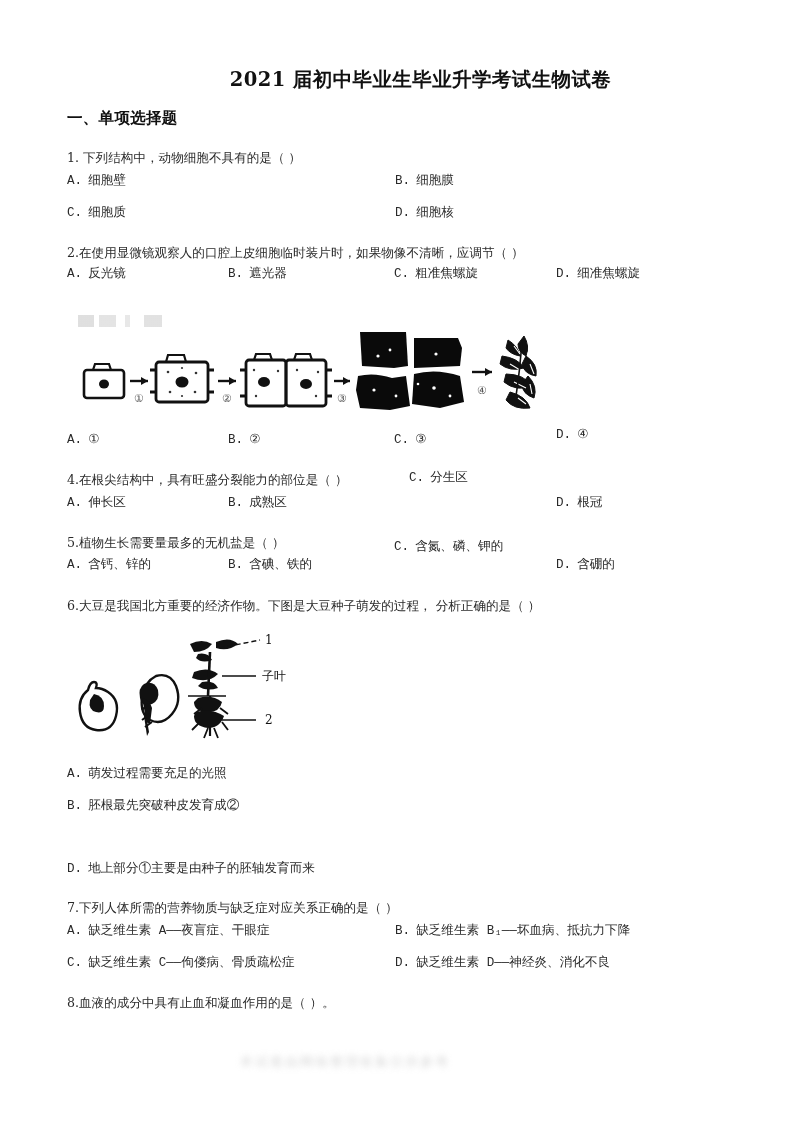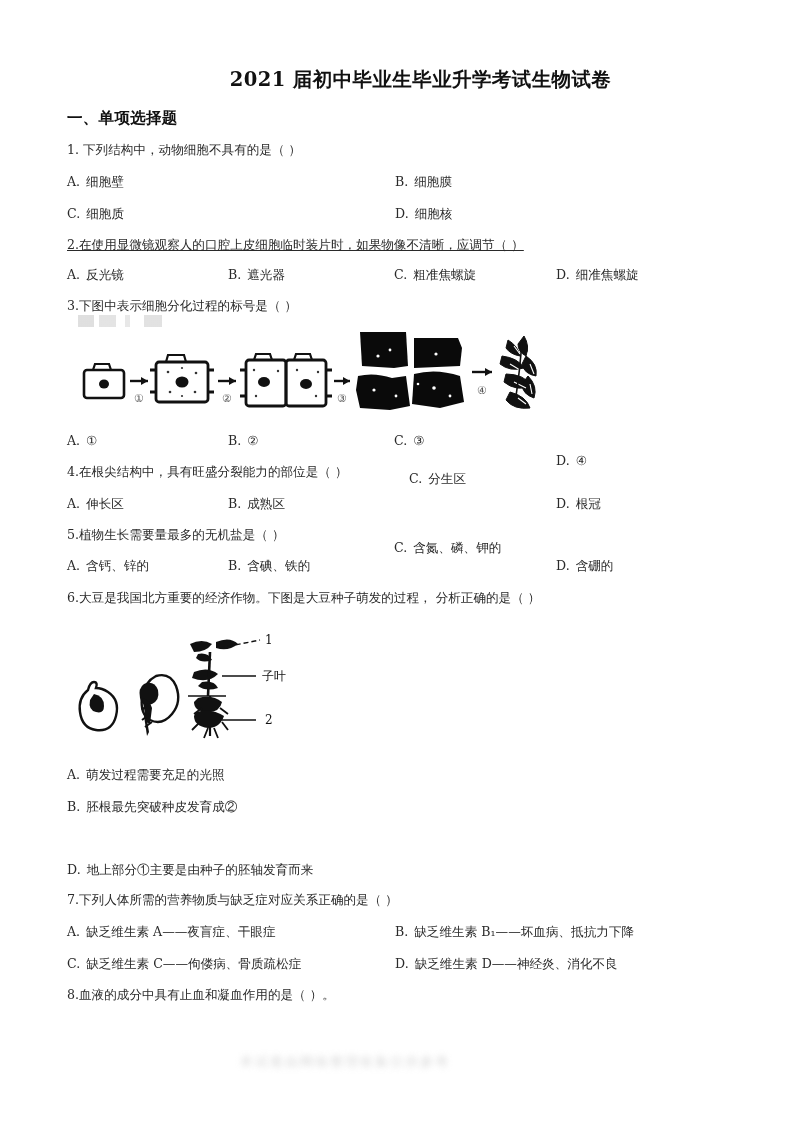--- a/index.html
+++ b/index.html
@@ -48,27 +48,29 @@
   }
 
   
   .stem {
     position: absolute;
     left: 67px;
     font-size: 12.6px;
     line-height: 1.35;
     color: #2a2a2a;
     white-space: nowrap;
+    margin-top: 8px;
   }
   .opt {
     position: absolute;
     font-size: 12.6px;
     line-height: 1.35;
     color: #2a2a2a;
     white-space: nowrap;
+    font-family: Liberation Mono, monospace;
   }
   .opt .lab { margin-right: 6px; }
 
   
   .c1 { left: 67px;  }
   .c2 { left: 228px; }
   .c3 { left: 394px; }
   .c4 { left: 556px; }
   .h1 { left: 67px;  }
   .h2 { left: 395px; }
@@ -145,36 +147,35 @@
   <div class="opt h2" style="top:173px;">
     <span class="lab">B.</span><span>细胞膜</span>
   </div>
   <div class="opt h1" style="top:205px;">
     <span class="lab">C.</span><span>细胞质</span>
   </div>
   <div class="opt h2" style="top:205px;">
     <span class="lab">D.</span><span>细胞核</span>
   </div>
 
-  <div class="stem" style="top:236px;text-decoration:underline;">2.在使用显微镜观察人的口腔上皮细胞临时装片时，如果物像不清晰，应调节（    ）</div>
+  <div class="stem" style="top:236px;">2.在使用显微镜观察人的口腔上皮细胞临时装片时，如果物像不清晰，应调节（    ）</div>
 
   <div class="opt c1" style="top:266px;">
     <span class="lab">A.</span><span>反光镜</span>
   </div>
   <div class="opt c2" style="top:266px;">
     <span class="lab">B.</span><span>遮光器</span>
   </div>
   <div class="opt c3" style="top:266px;">
     <span class="lab">C.</span><span>粗准焦螺旋</span>
   </div>
   <div class="opt c4" style="top:266px;">
     <span class="lab">D.</span><span>细准焦螺旋</span>
   </div>
 
-  <div class="stem" style="top:297px;">3.下图中表示细胞分化过程的标号是（     ）</div>
 
   <div class="artifact"></div>
 
   <div class="fig1">
     <svg width="460" height="100" viewBox="0 0 460 100" xmlns="http://www.w3.org/2000/svg">
       <g fill="none" stroke="#111" stroke-width="2.6">
 
         <rect x="6" y="44" width="40" height="28" rx="3"></rect>
         <path d="M15 44 l2 -6 h14 l2 6" stroke-width="2.2"></path>
       </g>
@@ -272,21 +273,21 @@
 
   <div class="opt c1" style="top:432px;">
     <span class="lab">A.</span><span>①</span>
   </div>
   <div class="opt c2" style="top:432px;">
     <span class="lab">B.</span><span>②</span>
   </div>
   <div class="opt c3" style="top:432px;">
     <span class="lab">C.</span><span>③</span>
   </div>
-  <div class="opt c4" style="top:452px;">
+  <div class="opt c4" style="top:427px;">
     <span class="lab">D.</span><span>④</span>
   </div>
 
   <div class="stem" style="top:463px;">4.在根尖结构中，具有旺盛分裂能力的部位是（    ）</div>
 
   <div class="opt c1" style="top:495px;">
     <span class="lab">A.</span><span>伸长区</span>
   </div>
   <div class="opt c2" style="top:495px;">
     <span class="lab">B.</span><span>成熟区</span>

